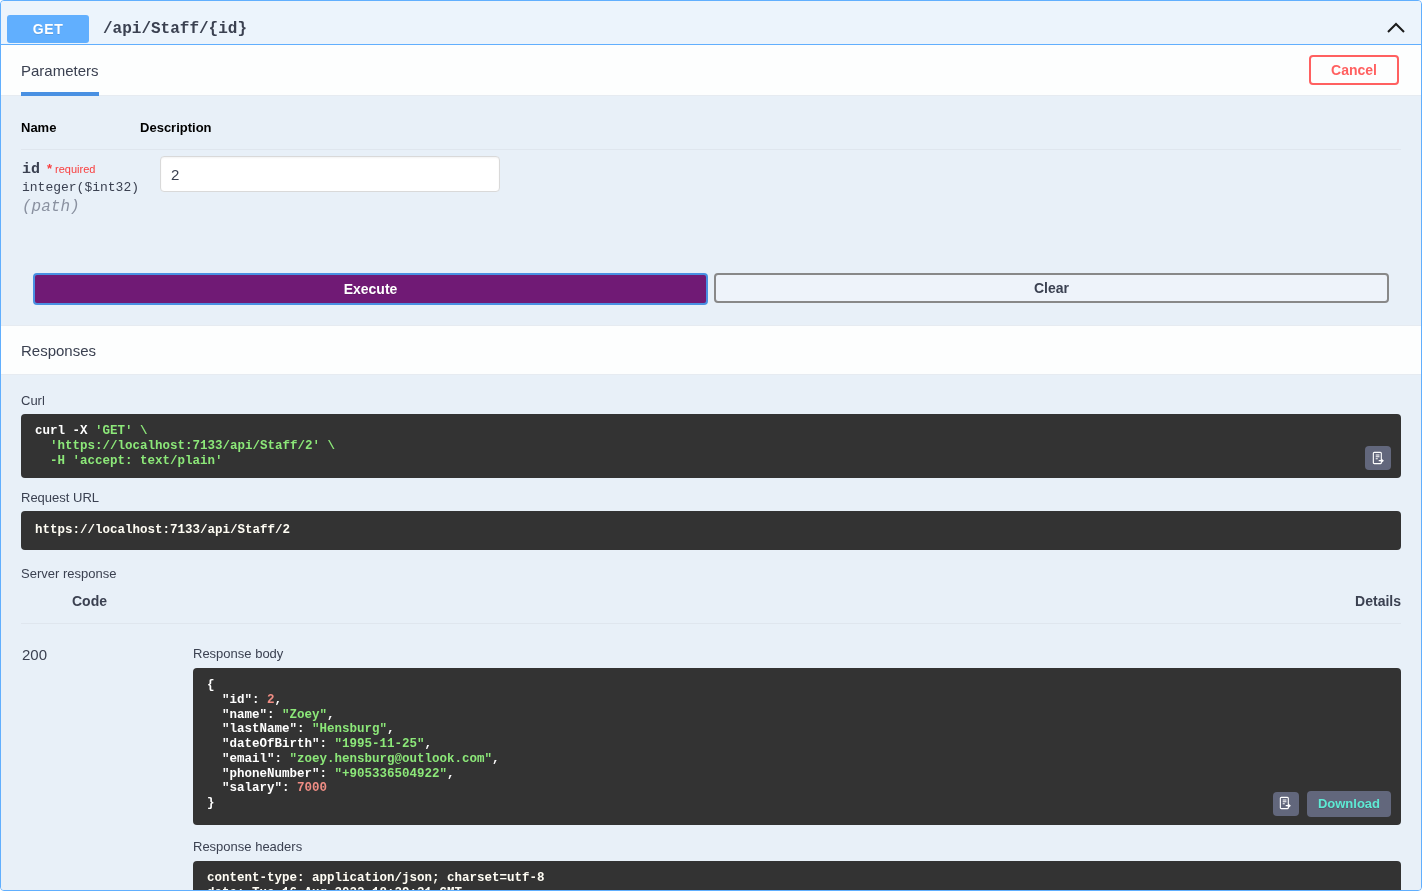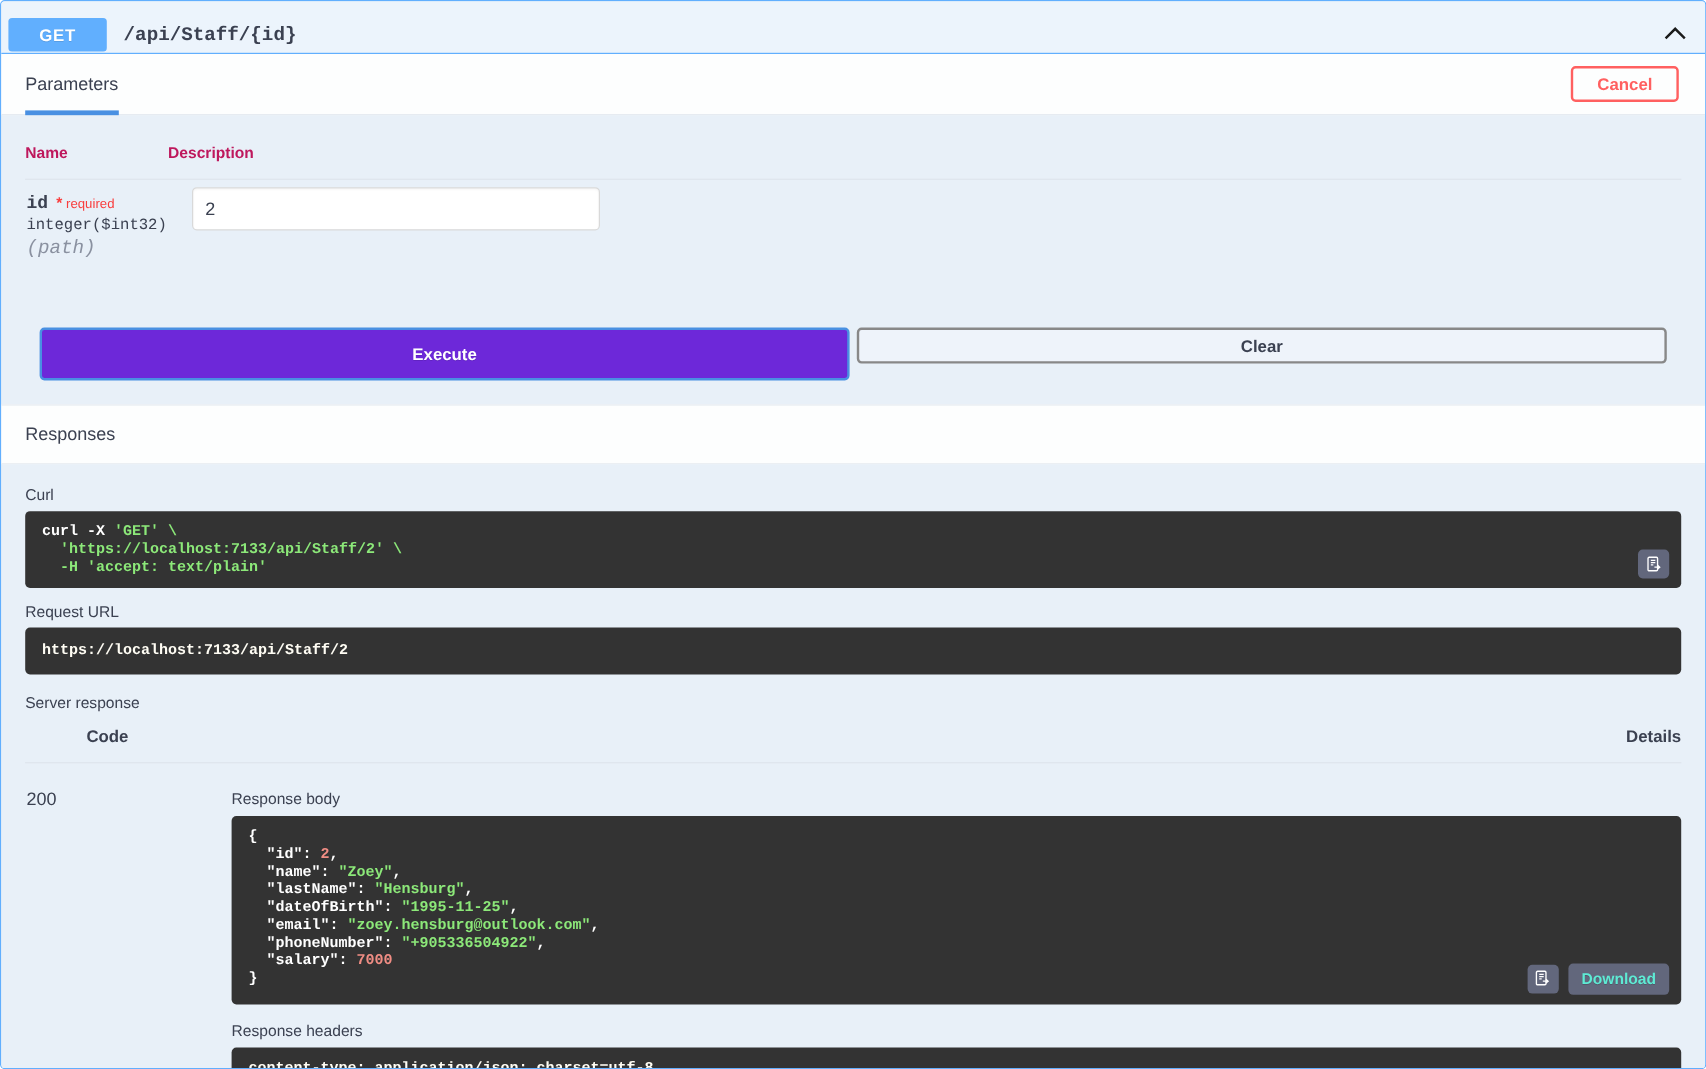--- a/index.html
+++ b/index.html
@@ -115,21 +115,21 @@
   
   .params-wrap {
     padding: 16px 20px 0 20px;
     background: #e8f0f8;
   }
   table.params { width: 100%; border-collapse: collapse; }
   table.params th {
     text-align: left;
     font-size: 13px;
     font-weight: bold;
-    color: #be185d;
+    color: #000000;
     padding: 8px 0 14px 0;
     border-bottom: 1px solid #dfe6ee;
   }
   th.col-name { width: 100px; }
   th.col-desc { width: auto; padding-left: 20px; }
   td.cell-name {
     vertical-align: top;
     padding-top: 10px;
     width: 100px;
   }
@@ -182,22 +182,22 @@
   }
 
   
   .exec-wrap {
     display: flex;
     padding: 56px 32px 20px 32px;
     background: #e8f0f8;
   }
   .execute-btn {
     flex: 1;
-    height: 44px;
-    background: #6d28d9;
+    height: 32px;
+    background: #701a75;
     color: #fff;
     border: 2px solid #4990e2;
     border-radius: 4px;
     font-size: 14px;
     font-weight: bold;
     font-family: "Liberation Sans", sans-serif;
     cursor: pointer;
     text-shadow: 0 1px 0 rgba(0,0,0,.1);
   }
   .clear-btn {

